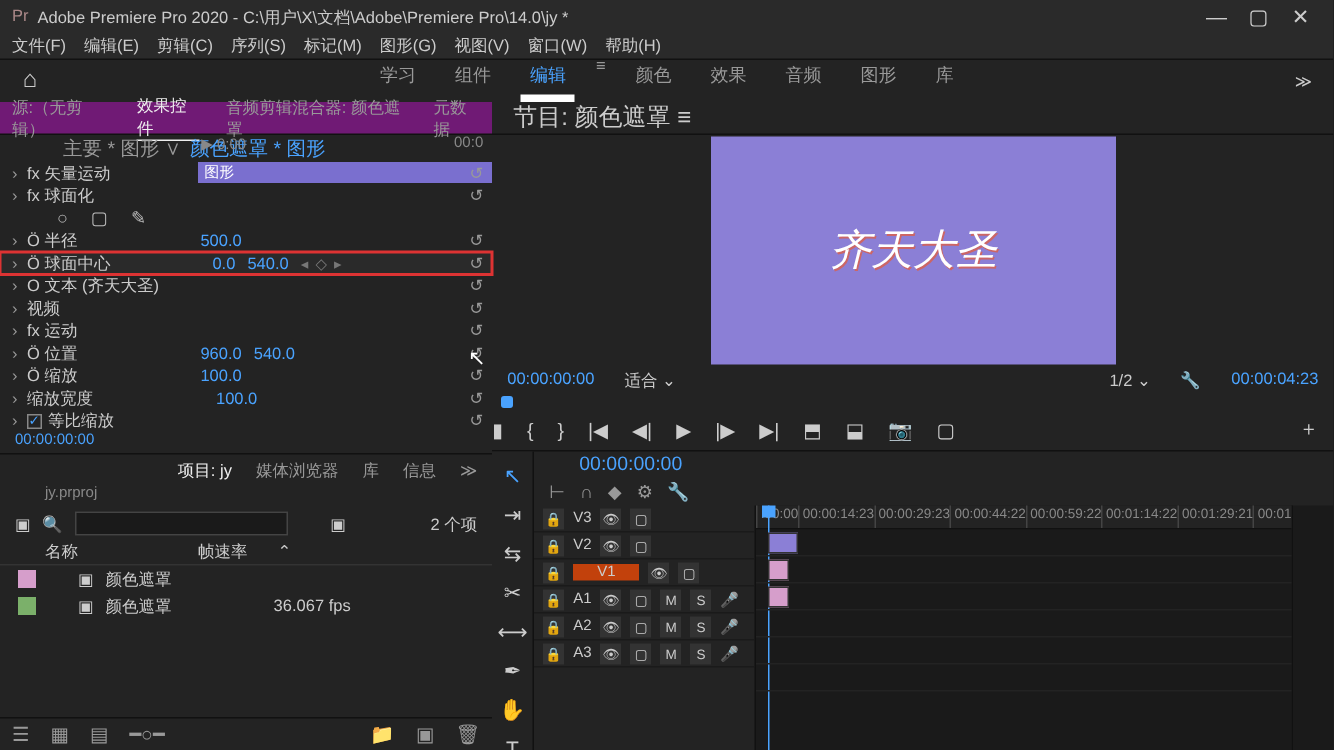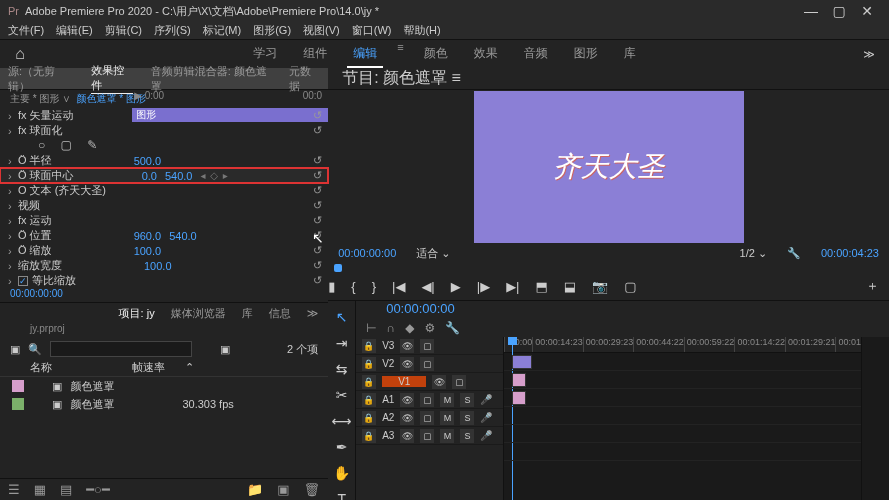--- a/index.html
+++ b/index.html
@@ -6,29 +6,29 @@
 body { background:#1e1e1e; color:#ccc; font-size:11px; width:889px; height:500px; overflow:hidden; }
 .titlebar { background:#2a2a2a; height:22px; display:flex; align-items:center; padding:0 8px; color:#ccc; font-size:11px; }
 .titlebar .title { flex:1; }
 .titlebar .winbtn { width:28px; text-align:center; color:#ccc; font-size:14px; }
 .menubar { background:#2a2a2a; height:18px; display:flex; align-items:center; padding:0 8px; gap:12px; color:#ccc; font-size:11px; border-bottom:1px solid #111; }
 .menubar span { cursor:default; }
 .workspace-bar { background:#232323; height:28px; display:flex; align-items:center; }
 .workspace-bar .home { width:40px; text-align:center; color:#ccc; font-size:16px; }
 .workspace-bar .ws-items { flex:1; display:flex; justify-content:center; gap:14px; }
 .workspace-bar .ws-item { color:#999; padding:4px 6px; font-size:12px; }
-.workspace-bar .ws-item.active { color:#4aa3ff; border-bottom:2px solid #ffffff; }
+.workspace-bar .ws-item.active { color:#4aa3ff; border-bottom:8px solid #ffffff; }
 .workspace-bar .ws-more { width:40px; text-align:center; color:#ccc; }
 .main { display:flex; height:432px; }
 .left-col { width:448px; display:flex; flex-direction:column; }
 .right-col { flex:1; display:flex; flex-direction:column; }
-.panel-tabs { height:22px; display:flex; align-items:center; border-bottom:1px solid #111; background:#404040; padding:0 8px; gap:18px; font-size:11px; color:#999; }
+.panel-tabs { height:22px; display:flex; align-items:center; border-bottom:1px solid #111; background:#701a75; padding:0 8px; gap:18px; font-size:11px; color:#999; }
 .panel-tabs .tab.active { color:#eee; border-bottom:1px solid #eee; }
 .fx-panel { flex:0 0 232px; background:#232323; display:flex; flex-direction:column; position:relative; }
-.fx-header { height:18px; padding:0 10px; display:flex; align-items:center; color:#999; font-size:10px; gap:6px; }
+.fx-header { height:18px; padding:0 10px; display:flex; align-items:center; color:#999; font-size:13px; gap:6px;margin-left:32px; }
 .fx-header .crumb { color:#4aa3ff; }
 .fx-row { height:15px; display:flex; align-items:center; padding:0 8px; font-size:11px; position:relative; }
 .fx-row .fxlabel { color:#ccc; flex:0 0 auto; }
 .fx-row .val { color:#4aa3ff; margin-left:8px; }
 .fx-row .reset { position:absolute; right:6px; color:#999; }
 .fx-row.highlight { outline:2px solid #d33; outline-offset:-1px; background:#2a2a2a; }
 .fx-row .chev { color:#999; width:10px; }
 .fx-controls-kf { font-size:10px; color:#777; letter-spacing:1px; }
 .fx-icons { margin-left:20px; color:#bbb; letter-spacing:6px; font-size:12px; }
 .fx-timecode { height:14px; padding:0 10px; color:#4aa3ff; font-size:10px; }
@@ -236,21 +236,21 @@
           <div class="proj-row">
             <span class="proj-swatch" style="background:#d69ecb"></span>
             <span style="margin-left:20px">▣</span>
             <span>颜色遮罩</span>
             <span style="margin-left:60px"></span>
           </div>
           <div class="proj-row">
             <span class="proj-swatch" style="background:#7bb06a"></span>
             <span style="margin-left:20px">▣</span>
             <span>颜色遮罩</span>
-            <span style="margin-left:60px">30.303 fps</span>
+            <span style="margin-left:60px">36.067 fps</span>
           </div>
         </div>
       <div class="proj-bottom">
         <span>☰</span>
         <span>▦</span>
         <span>▤</span>
         <span>━○━</span>
         <span style="flex:1"></span>
         <span>📁</span>
         <span>▣</span>

